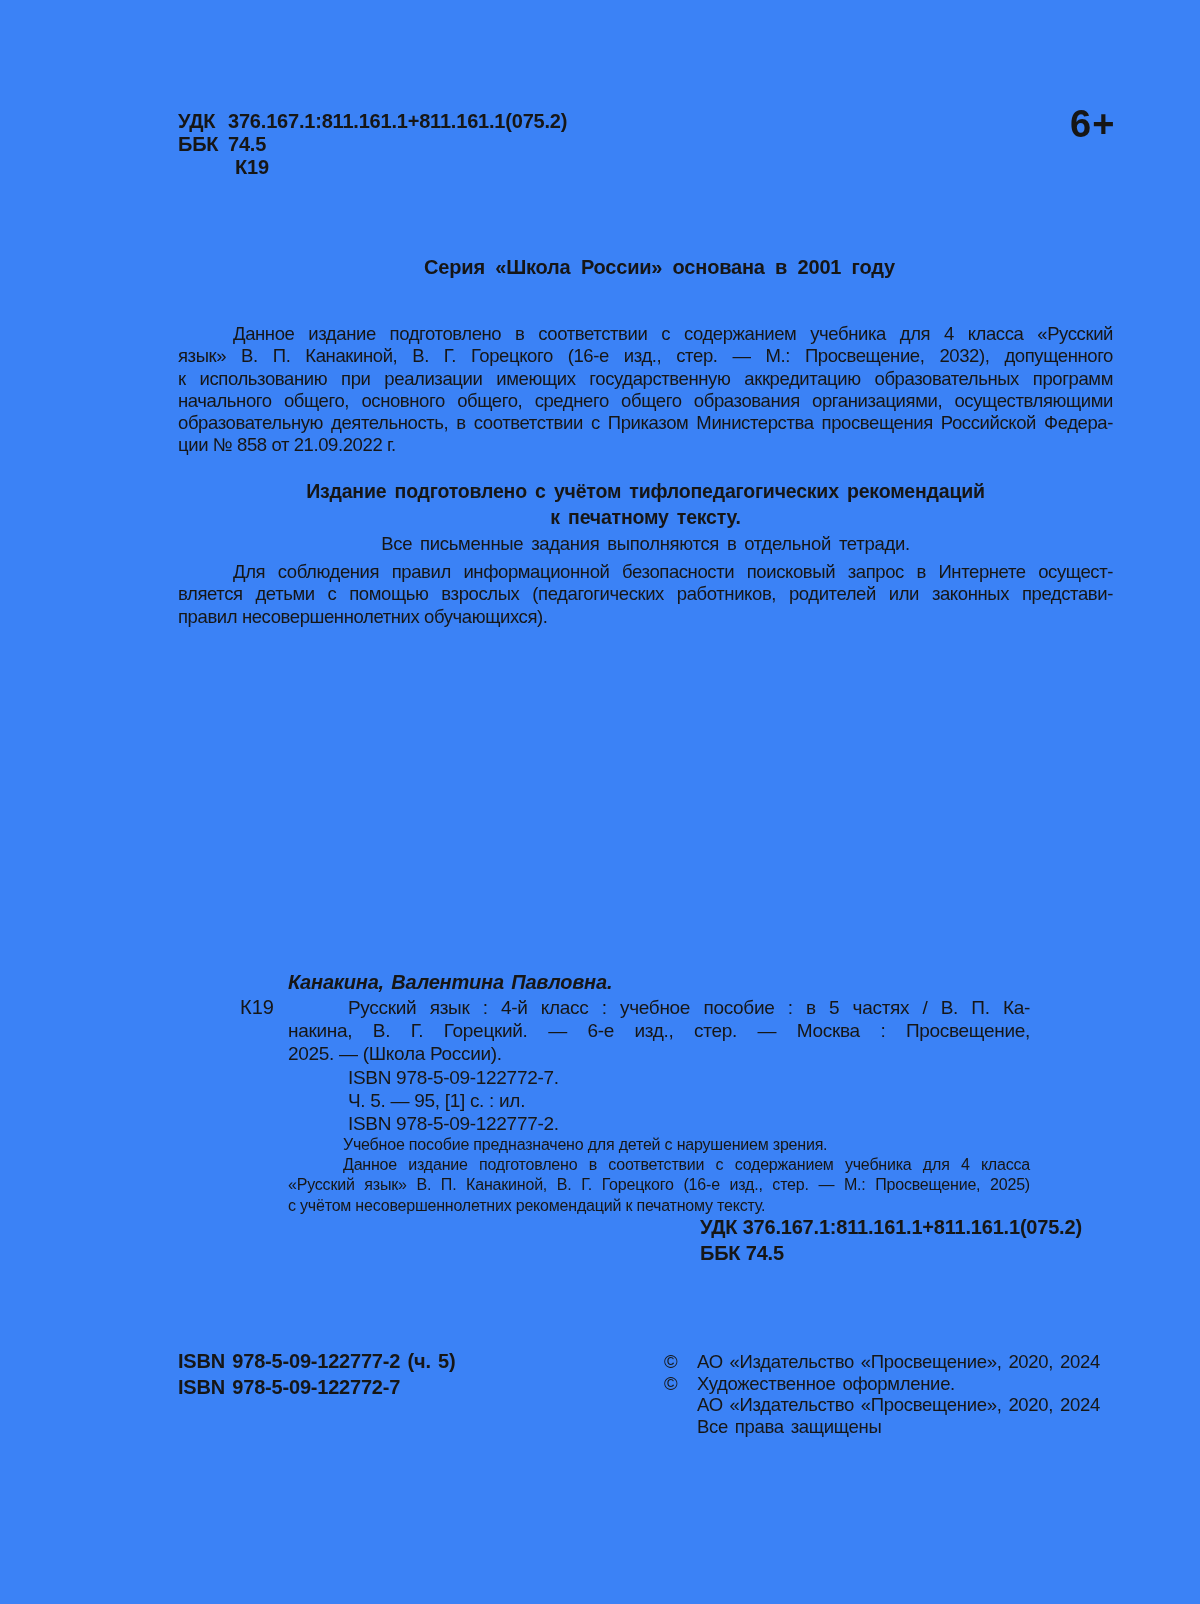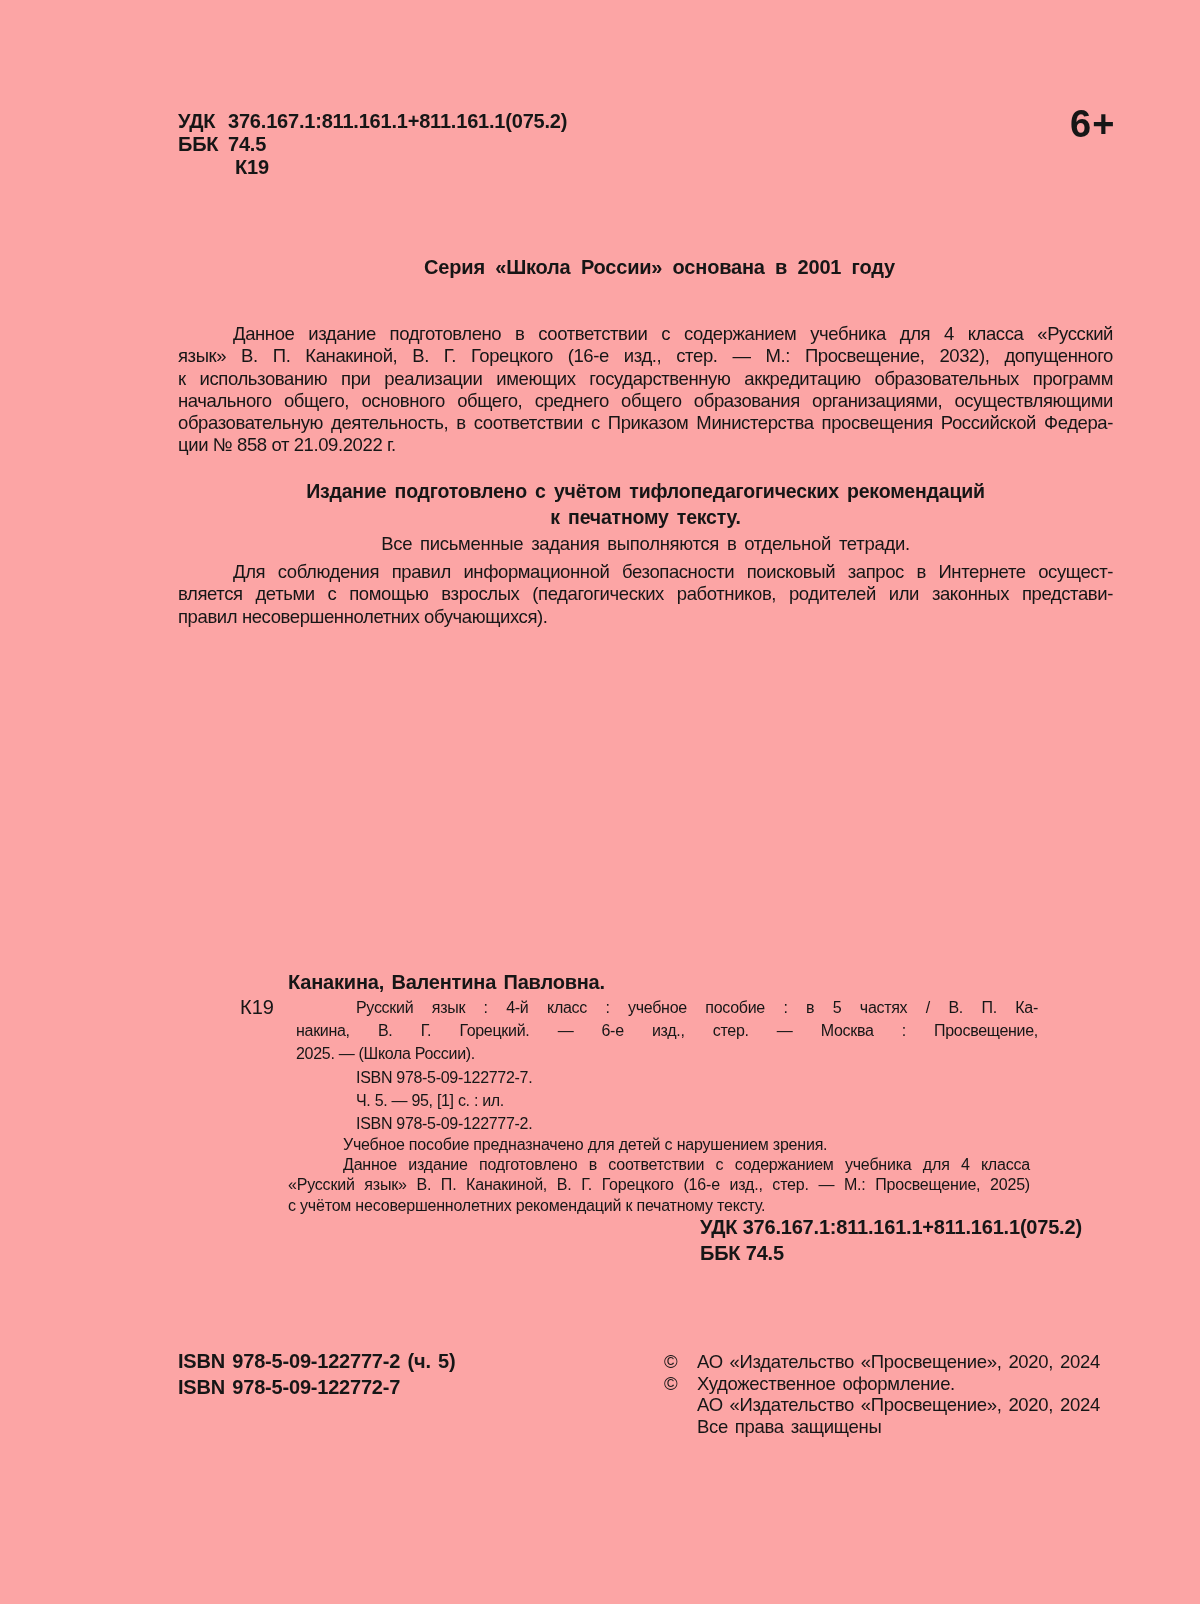--- a/index.html
+++ b/index.html
@@ -1,19 +1,19 @@
 <!DOCTYPE html>
 <html><head>
 <meta charset="utf-8">
 <style>
   html,body{margin:0;padding:0;background:#e8e8e8;}
   .page{
     position:relative;
     width:1200px;height:1604px;
-    background:#fca5a5;
+    background:#3b82f6;
     margin:0 auto;
     font-family:"Liberation Sans", sans-serif;
     color:#161616;
     overflow:hidden;
   }
   .abs{position:absolute;}
   
   .udk-block{left:178px;top:110px;font-weight:bold;font-size:20px;line-height:23px;letter-spacing:-0.2px;}
   .udk-line{display:flex;}
   .udk-line .lbl{width:50px;}
@@ -26,23 +26,23 @@
   .para{left:178px;width:935px;font-size:18.5px;line-height:22.3px;letter-spacing:-0.4px;}
   .para-edition{top:323px;}
   .para-safety{top:561px;}
   .jline{text-align:justify;text-align-last:justify;}
   .jline.last{text-align-last:left;}
   .fline{text-indent:55px;}
   
   .tiflo{left:178px;top:478px;width:935px;text-align:center;font-weight:bold;font-size:19.5px;line-height:26px;word-spacing:3px;letter-spacing:-0.2px;}
   .notebook{left:178px;top:533px;width:935px;text-align:center;font-size:18.5px;word-spacing:3px;letter-spacing:-0.3px;}
   
-  .biblio-header{left:288px;top:971px;font-weight:bold;font-size:20px;word-spacing:2px;letter-spacing:-0.2px;}
+  .biblio-header{left:288px;top:971px;font-weight:bold;font-size:20px;word-spacing:2px;letter-spacing:-0.2px;font-style:italic;}
   .biblio-sign{left:240px;top:996px;font-size:20px;}
-  .biblio-entry{left:296px;top:996px;width:742px;font-size:16px;line-height:23.2px;letter-spacing:-0.3px;}
+  .biblio-entry{left:288px;top:996px;width:742px;font-size:19px;line-height:23.2px;letter-spacing:-0.3px;}
   .biblio-entry .fline{text-indent:60px;}
   .biblio-entry .ind{padding-left:60px;}
   .biblio-notes{left:288px;top:1135px;width:742px;font-size:16px;line-height:20.2px;letter-spacing:-0.2px;}
   .biblio-notes .fline{text-indent:55px;}
   .udk-bottom{left:700px;top:1214px;font-weight:bold;font-size:20px;line-height:26px;letter-spacing:-0.2px;}
   
   .footer-isbn{left:178px;top:1348px;font-weight:bold;font-size:20px;line-height:26px;word-spacing:2px;letter-spacing:-0.2px;}
   .footer-copy{left:664px;top:1351px;font-size:18.5px;line-height:21.7px;letter-spacing:-0.3px;word-spacing:2px;}
   .copy-row{display:flex;}
   .copy-row .mark{width:33px;}

